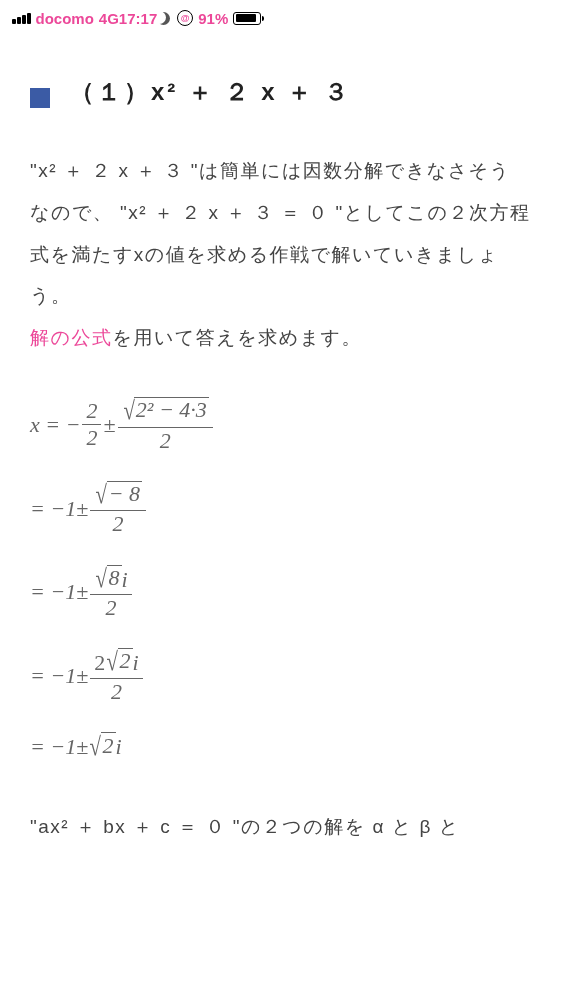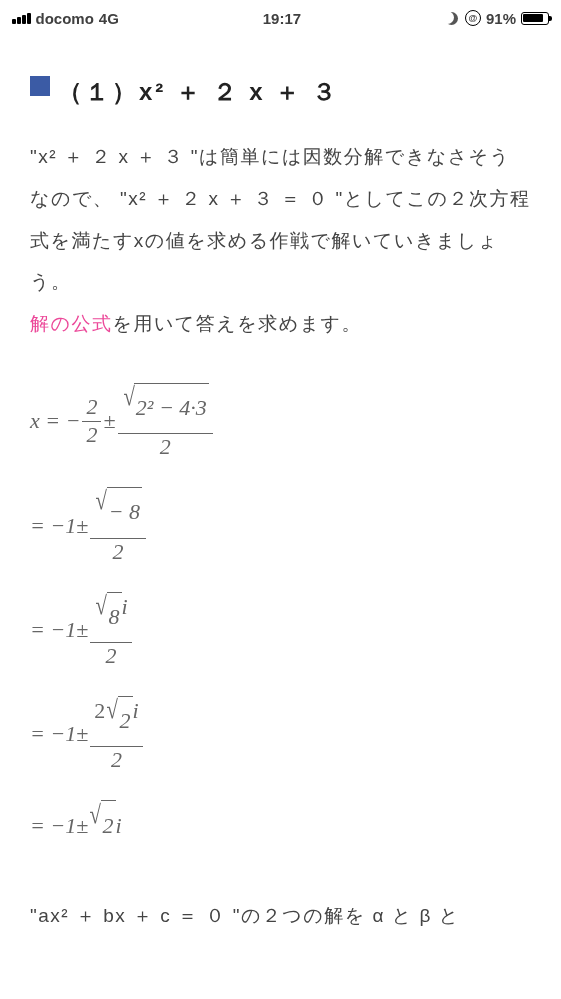--- a/index.html
+++ b/index.html
@@ -1,60 +1,60 @@
 <!DOCTYPE html>
 <html><head>
 <meta charset="utf-8">
 <style>
 *{margin:0;padding:0;box-sizing:border-box}
 body{width:561px;height:999px;background:#fff;font-family:-apple-system,"Hiragino Sans","Hiragino Kaku Gothic ProN",sans-serif;overflow:hidden;color:#333}
-.sb{height:36px;display:flex;justify-content:space-between;align-items:center;padding:0 12px;font-size:15px;font-weight:600;color:#404040}
+.sb{height:36px;display:flex;align-items:center;padding:0 12px;font-size:15px;font-weight:600;color:#ec4899}
 .sb-l,.sb-r{display:flex;align-items:center;gap:5px}
 .sig{display:flex;align-items:flex-end;gap:1.5px}
 .sig span{width:3.5px;background:#000;border-radius:1px}
 .sig span:nth-child(1){height:5px}.sig span:nth-child(2){height:7px}.sig span:nth-child(3){height:9px}.sig span:nth-child(4){height:11px}
 .moon{width:15px;height:15px;position:relative;overflow:hidden}
 .moon::before{content:"";position:absolute;width:13px;height:13px;border-radius:50%;box-shadow:4px 1px 0 0 #555;left:-4px;top:0}
 .ring{width:16px;height:16px;border:1.5px solid #000;border-radius:50%;display:flex;align-items:center;justify-content:center;font-size:9px;font-weight:700}
 .bat{width:28px;height:13px;border:1.5px solid #000;border-radius:3px;position:relative;padding:1.5px}
 .bat::after{content:"";position:absolute;right:-4px;top:3.5px;width:2.5px;height:5px;background:#000;border-radius:0 2px 2px 0}
 .bat-f{height:100%;background:#000;border-radius:1px}
 .ct{padding:40px 30px 0}
-.hd{display:flex;align-items:flex-start;gap:8px;margin-bottom:28px}
+.hd{display:flex;align-items:flex-end;gap:20px;margin-bottom:42px}
 .sq{width:20px;height:20px;background:#3b5ba5}
 .ht{font-size:24px;font-weight:700;color:#222;letter-spacing:3px}
 .bd{font-size:19px;line-height:2.2;color:#444;letter-spacing:1.5px;margin-bottom:38px}
 .lk{color:#ec4899}
 .mw{margin-bottom:28px}
 .mw img,.mw .eq{font-family:Georgia,'Times New Roman',serif;font-size:22px;color:#666;font-style:italic}
 .eq{display:flex;align-items:center;white-space:nowrap}
 .fr{display:inline-flex;flex-direction:column;align-items:center;vertical-align:middle;margin:0 2px}
 .fn{border-bottom:1.2px solid #666;padding:0 4px 1px;line-height:1.1}
 .fd{padding-top:1px;line-height:1.1}
 .sq-r{display:inline-flex;align-items:flex-start}
 .sq-s{font-size:26px;margin-right:-2px;transform:scaleX(0.8);font-style:normal}
-.sq-c{border-top:1.2px solid #666;padding:12px 2px}
+.sq-c{border-top:1.2px solid #666;padding:0 2px}
 .ft{font-size:19px;line-height:2.2;color:#444;letter-spacing:1.5px;margin-top:44px}
 .up{font-style:normal}
 </style>
 </head>
 <body>
 
 <div class="sb">
 <div class="sb-l">
 <div class="sig">
         <span></span>
         <span></span>
         <span></span>
         <span></span>
       </div>
 <span>docomo</span>
 <span>4G</span>
 </div>
-<div style="font-weight:700">19:17</div>
+<div style="font-weight:700">17:17</div>
 <div class="sb-r">
 <div class="moon"></div>
 <div class="ring">
         <span>@</span>
       </div>
 <span>91%</span>
 <div class="bat">
         <div class="bat-f" style="width:87%"></div>
       </div>
 </div>

